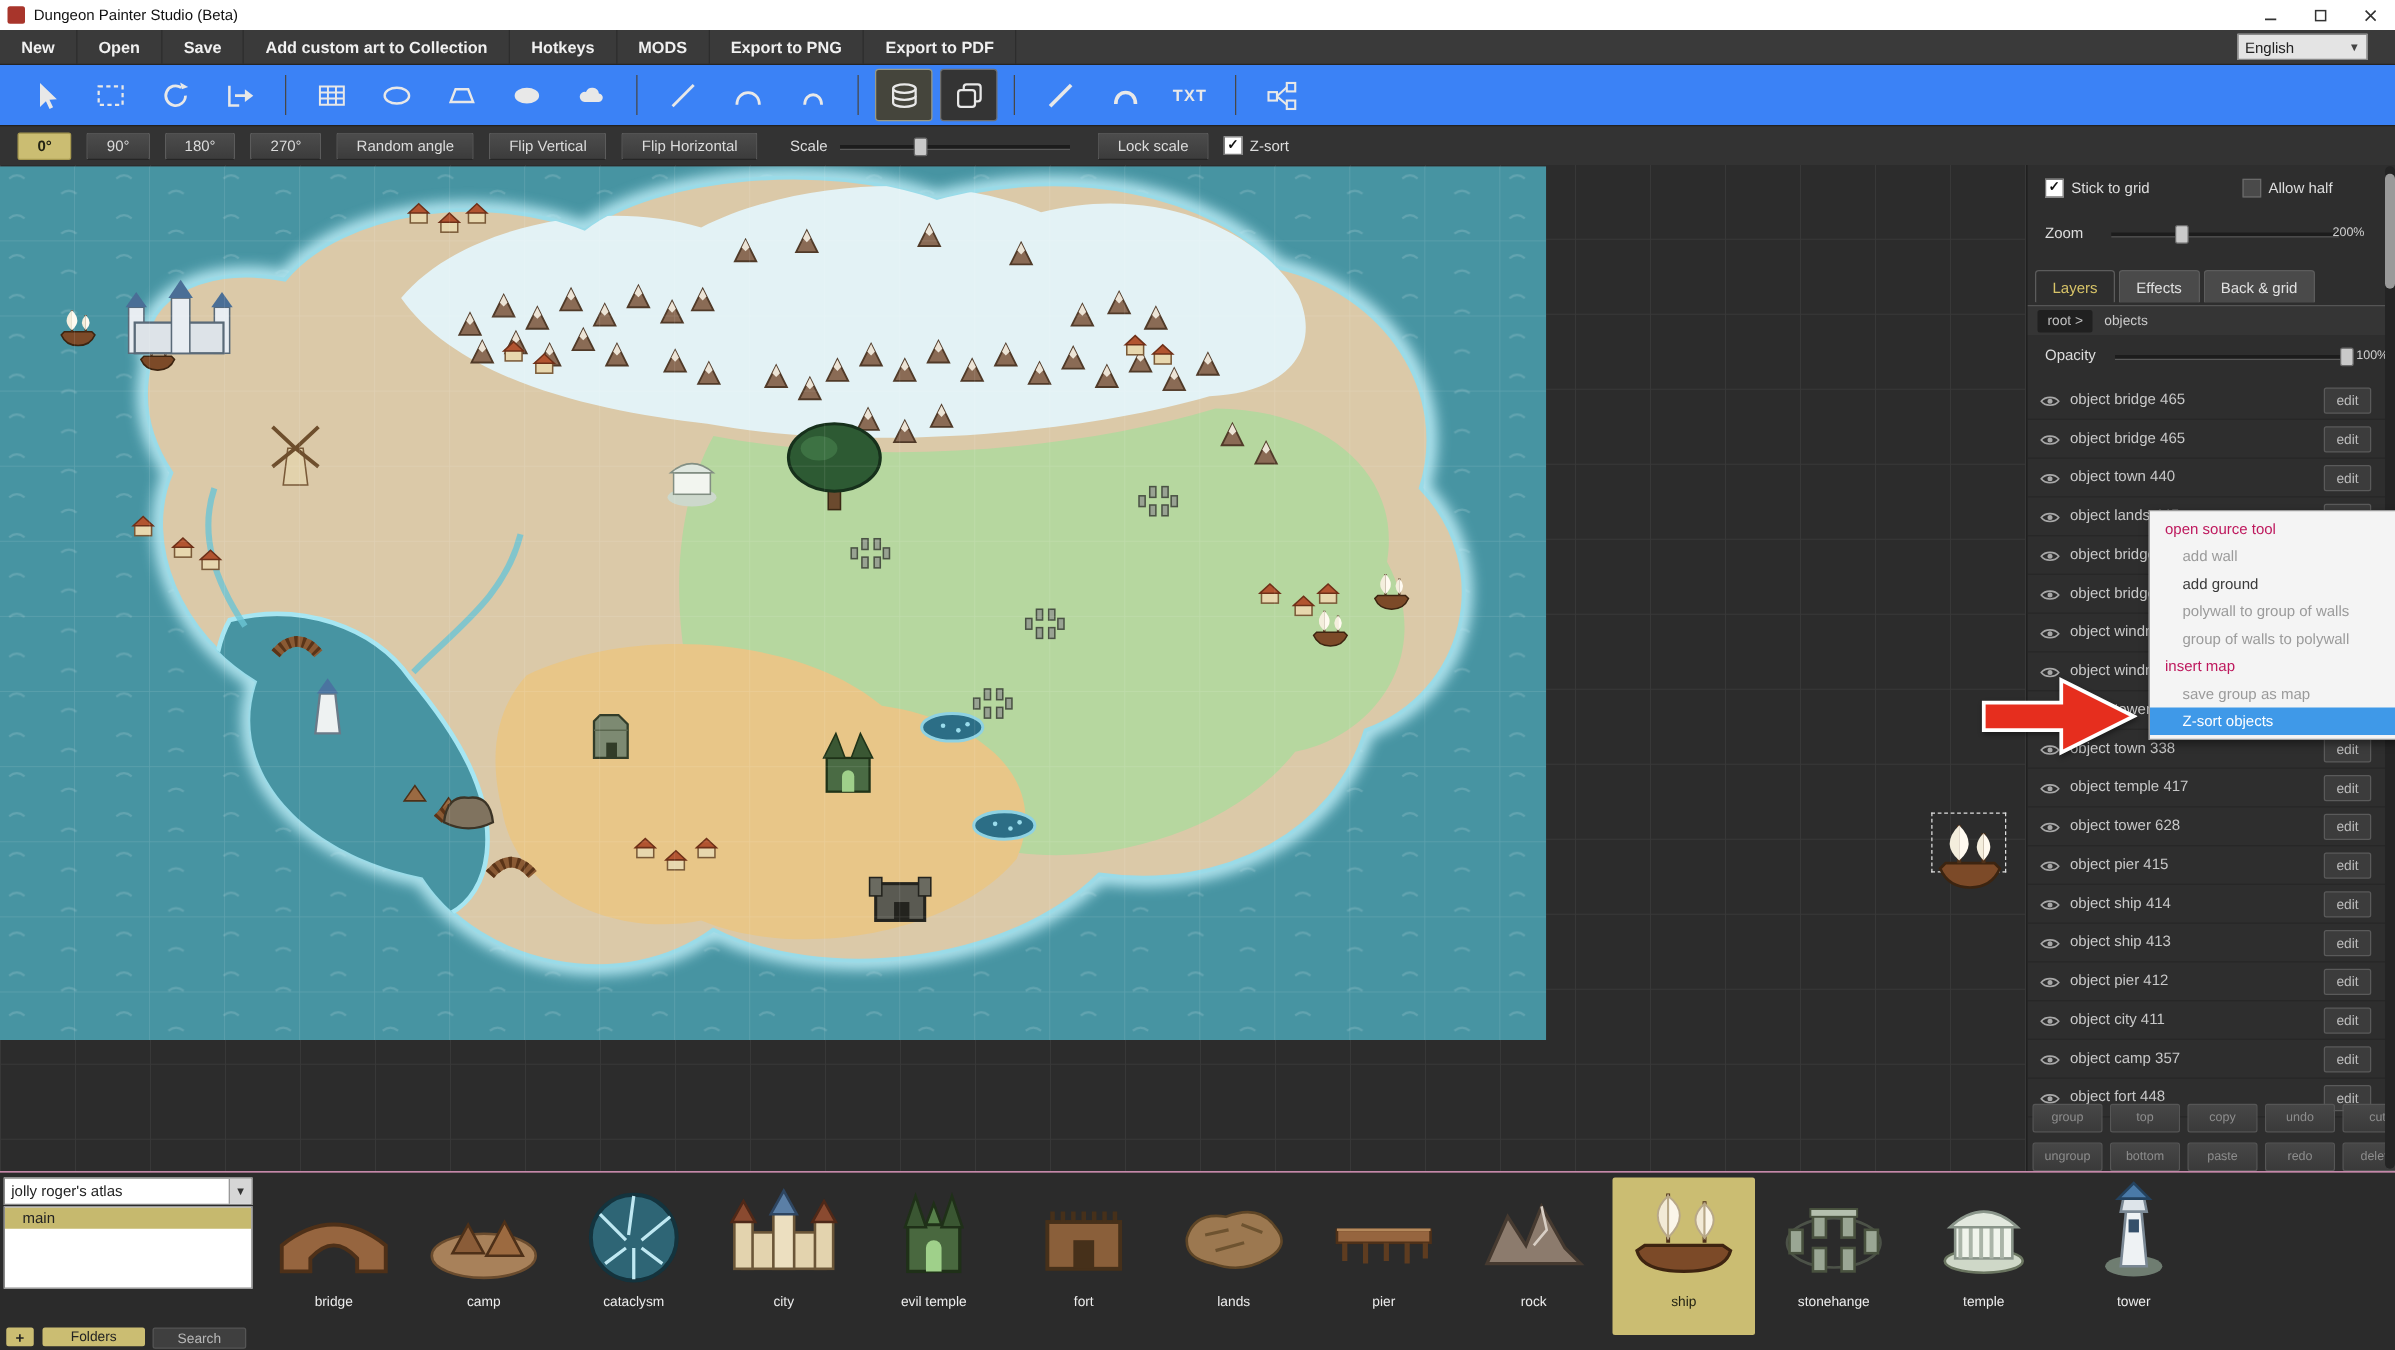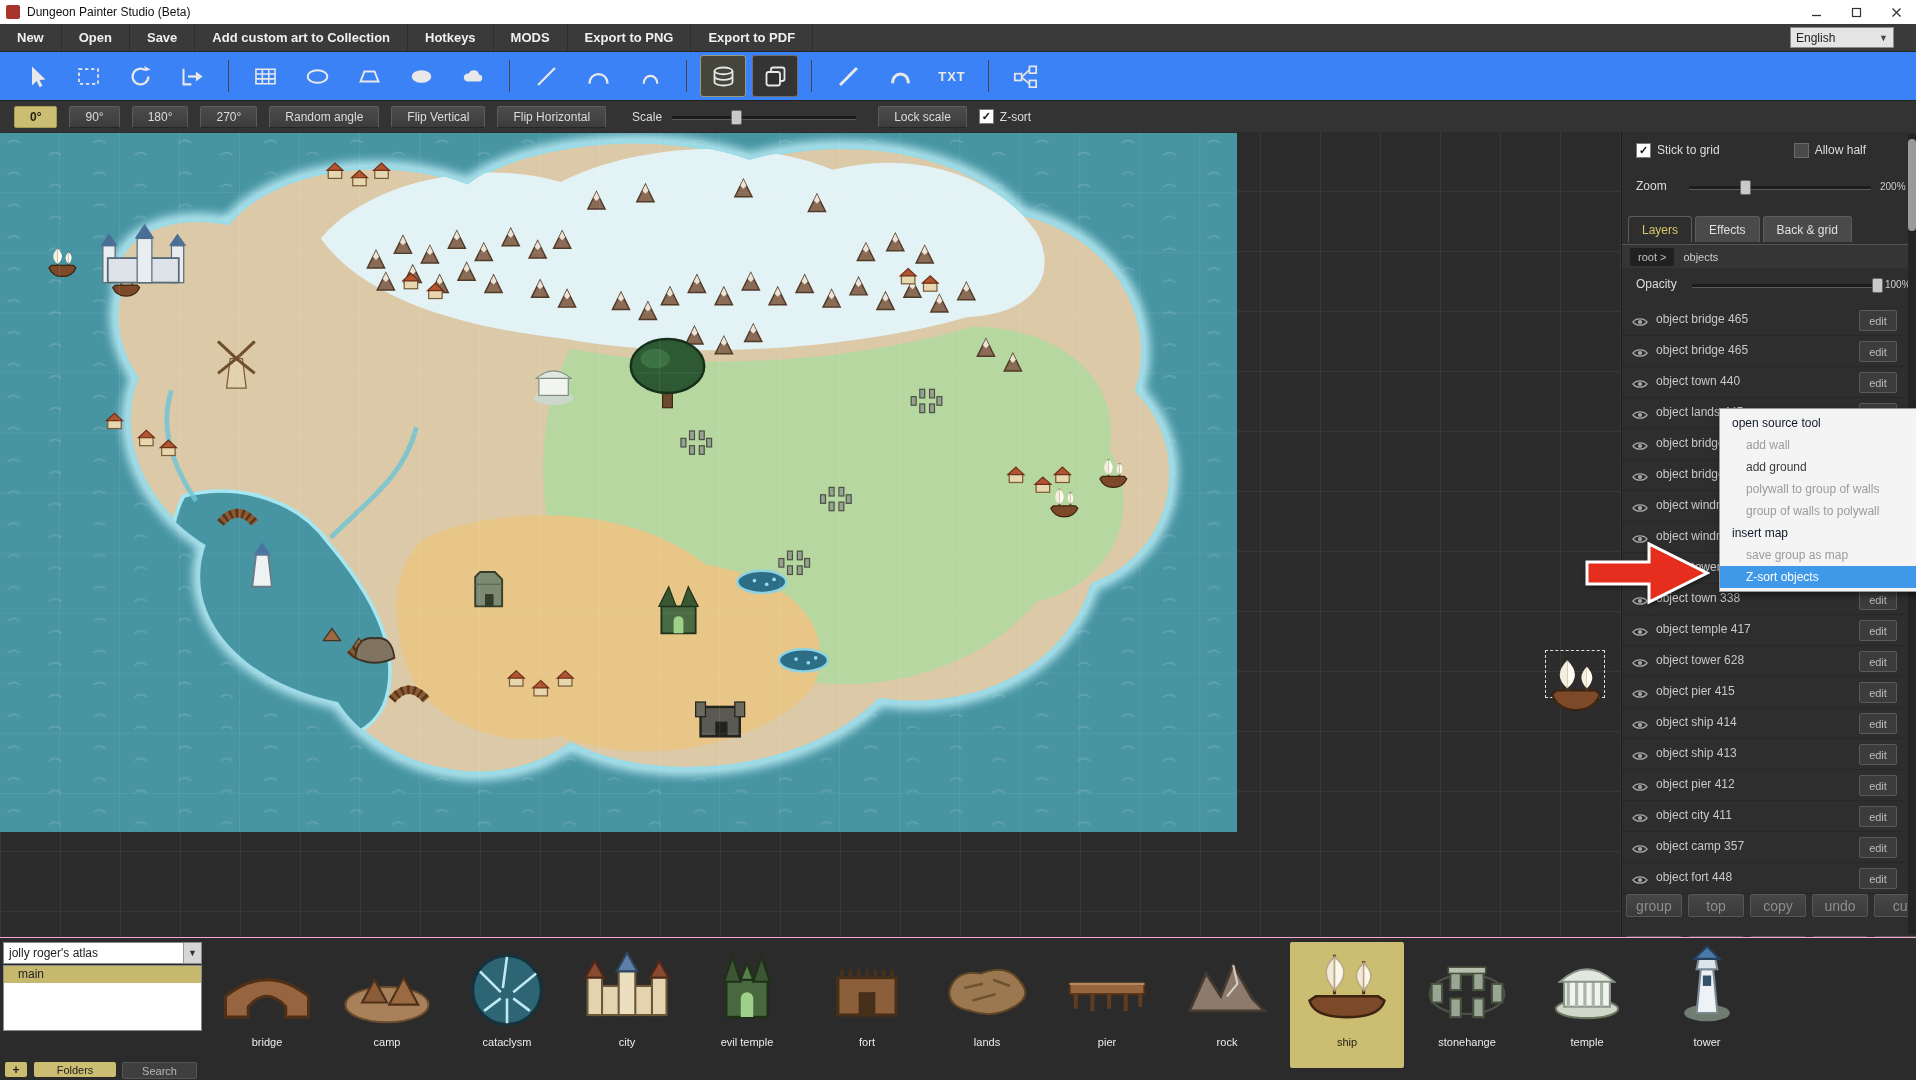--- a/index.html
+++ b/index.html
@@ -68,21 +68,21 @@
   .side-label{color:#ddd;font-size:12px;}
   #layer-list{position:absolute;left:0;top:174px;width:100%;}
   .layer-row{position:relative;height:30px;border-bottom:1px solid #272727;}
   .layer-row .eye{position:absolute;left:10px;top:9px;}
   .layer-label{position:absolute;left:34px;top:7px;font-size:12px;color:#c8c8c8;white-space:nowrap;}
   .edit-btn{position:absolute;right:20px;top:5px;width:36px;height:19px;background:#3c3c3c;border:1px solid #5a5a5a;color:#bdbdbd;
             font-size:11px;display:flex;align-items:center;justify-content:center;border-radius:2px;}
   .actions{position:absolute;left:4px;top:752px;width:310px;}
   .action-row{display:flex;margin-bottom:8px;}
   .action-btn{width:54px;height:21px;margin-right:6px;background:linear-gradient(#474747,#3a3a3a);border:1px solid #565656;
-              color:#8d8d8d;font-size:14px;display:flex;align-items:center;justify-content:center;border-radius:2px;flex:none;margin-top:11px;}
+              color:#8d8d8d;font-size:10px;display:flex;align-items:center;justify-content:center;border-radius:2px;flex:none;}
   .side-scroll{position:absolute;right:1px;top:2px;bottom:2px;width:8px;background:#242424;border-radius:4px;}
   .side-scroll .sthumb{position:absolute;left:0;top:6px;width:8px;height:92px;background:#9a9a9a;border-radius:4px;}
 
   
   .bottom{position:absolute;left:0;top:937px;right:0;bottom:0;background:#2b2b2b;border-top:1px solid #f9a8d4;z-index:5;}
   .bl-panel{position:absolute;left:0;top:0;width:207px;height:143px;}
   .atlas-select{position:absolute;left:3px;top:4px;width:197px;height:20px;background:#fff;border:1px solid #8a8a8a;
                 display:flex;align-items:center;font-size:12px;color:#222;}
   .atlas-select .txt{flex:1;padding-left:5px;}
   .atlas-select .arrbox{width:17px;height:100%;background:#d6d6d6;border-left:1px solid #999;display:flex;align-items:center;justify-content:center;font-size:9px;color:#333;}
@@ -99,21 +99,21 @@
   .asset{width:120px;flex:none;padding-top:4px;display:flex;justify-content:center;}
   .asset-box{width:114px;height:126px;display:flex;flex-direction:column;align-items:center;border-radius:2px;}
   .asset.selected .asset-box{background:#cbbd72;}
   .asset-label{margin-top:2px;font-size:11px;color:#ececec;}
   .asset.selected .asset-label{color:#232313;}
 
   
   .context-menu{position:absolute;left:1719px;top:408px;width:197px;background:#f4f4f4;border:1px solid #9a9a9a;
                 box-shadow:2px 3px 7px rgba(0,0,0,.5);padding:3px 0;z-index:40;}
   .cm-item{height:22px;line-height:22px;padding-left:26px;font-size:12px;white-space:nowrap;}
-  .cm-strong{color:#0f172a;padding-left:12px;}
+  .cm-strong{color:#be185d;padding-left:12px;}
   .cm-normal{color:#3a3a3a;}
   .cm-dim{color:#9b9b9b;}
   .cm-selected{background:#3f99e8;color:#fff;}
 
   
   .red-arrow{position:absolute;left:1585px;top:540px;z-index:50;filter:drop-shadow(1px 2px 2px rgba(0,0,0,.4));}
 </style>
 </head>
 <body>
 
@@ -504,21 +504,21 @@
       <span class="cb-label">Stick to grid</span>
       <span class="cb unchecked" style="margin-left:74px;">✓</span>
       <span class="cb-label">Allow half</span>
     </div>
     <div class="zoom-row">
       <span class="side-label" style="position:absolute;left:14px;top:0;">Zoom</span>
       <div class="slider" style="position:absolute;left:67px;top:1px;width:182px;">
         <div class="track"></div>
         <div class="thumb" style="left:28%;"></div>
       </div>
-      <span class="small-val" style="position:absolute;left:258px;top:2px;">200%</span>
+      <span class="small-val" style="position:absolute;left:244px;top:2px;">200%</span>
     </div>
     <div class="tabs-row" id="sidebar-tabs">
         <div class="side-tab active">Layers</div>
         <div class="side-tab">Effects</div>
         <div class="side-tab">Back &amp; grid</div>
       </div>
     <div class="crumb-row">
       <span class="crumb-chip">root &gt;</span>
       <span class="crumb-cur">objects</span>
     </div>

